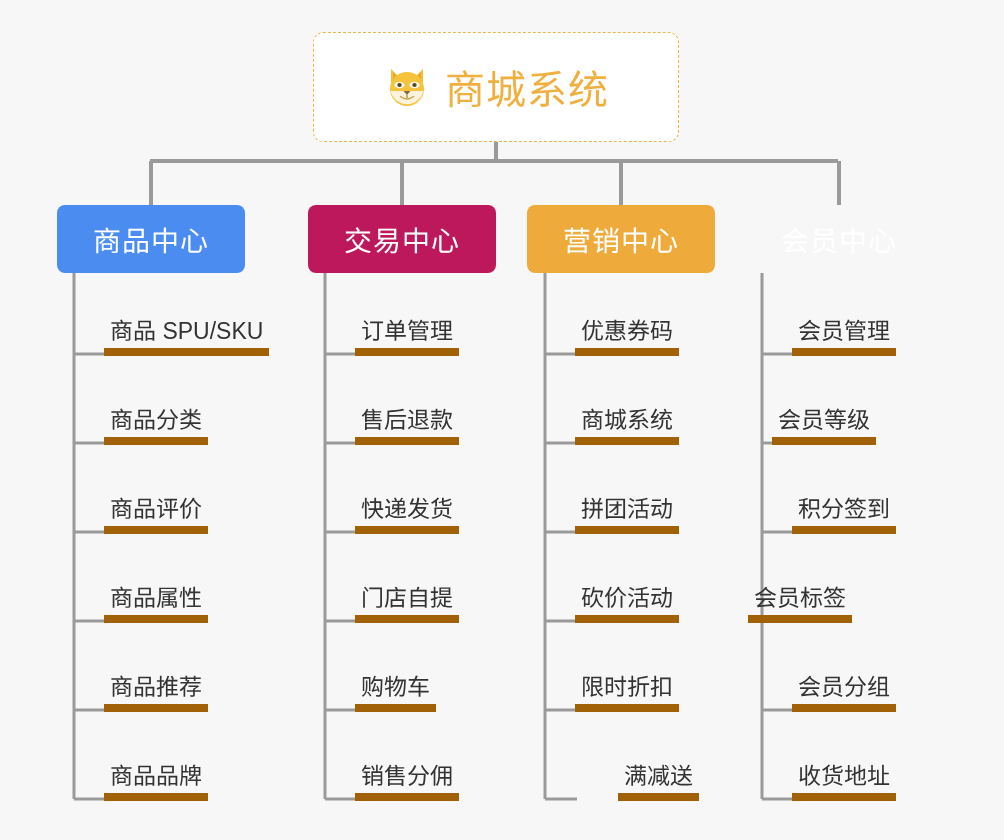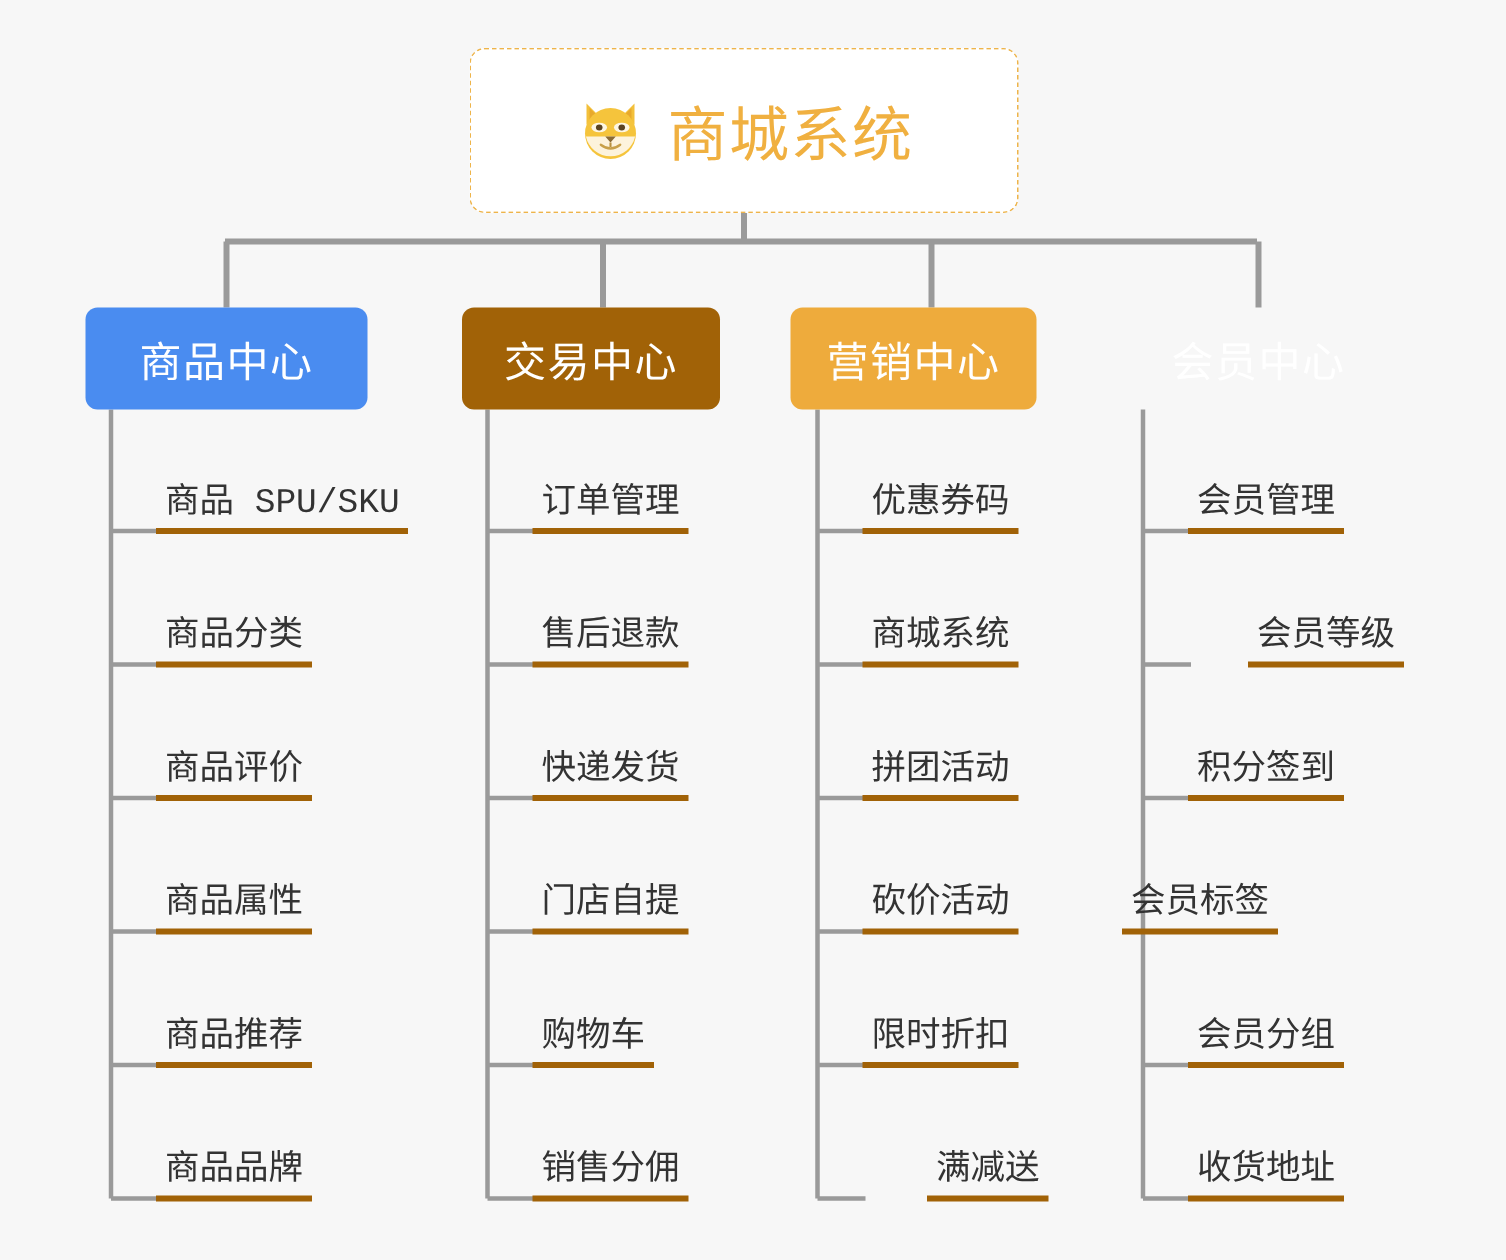--- a/index.html
+++ b/index.html
@@ -88,25 +88,24 @@
     position: absolute;
     box-sizing: border-box;
     display: flex;
     align-items: flex-end;
     height: 38px;
   }
   .leaf .leaf-label {
     font-size: 23px;
     color: #333333;
     white-space: nowrap;
-    border-bottom: 4px solid #a16207;
+    border-bottom: 8px solid #a16207;
     padding: 0 6px 4px 6px;
     line-height: 1.15;
     display: inline-block;
-    font-family: Liberation Mono, monospace;
   }
 </style>
 </head>
 <body>
 
 <div id="mindmap">
 
   <svg id="connectors" viewBox="0 0 1004 840" width="1004" height="840" aria-hidden="true">
       <line x1="496" y1="142" x2="496" y2="161" stroke="#9a9a9a" stroke-width="4"></line>
       <line x1="150" y1="161" x2="838" y2="161" stroke="#9a9a9a" stroke-width="4"></line>
@@ -181,42 +180,42 @@
       </div>
       <div class="leaf" style="left: 104px; top: 585px;">
         <span class="leaf-label">商品属性</span>
       </div>
       <div class="leaf" style="left: 104px; top: 674px;">
         <span class="leaf-label">商品推荐</span>
       </div>
       <div class="leaf" style="left: 104px; top: 763px;">
         <span class="leaf-label">商品品牌</span>
       </div>
-      <div class="cat-header" style="left: 308px; top: 205px; width: 172px; height: 68px; background: #a16207;">
+      <div class="cat-header" style="left: 308px; top: 205px; width: 188px; height: 68px; background: #be185d;">
         <span class="cat-label">交易中心</span>
       </div>
       <div class="leaf" style="left: 355px; top: 318px;">
         <span class="leaf-label">订单管理</span>
       </div>
       <div class="leaf" style="left: 355px; top: 407px;">
         <span class="leaf-label">售后退款</span>
       </div>
       <div class="leaf" style="left: 355px; top: 496px;">
         <span class="leaf-label">快递发货</span>
       </div>
       <div class="leaf" style="left: 355px; top: 585px;">
         <span class="leaf-label">门店自提</span>
       </div>
       <div class="leaf" style="left: 355px; top: 674px;">
         <span class="leaf-label">购物车</span>
       </div>
       <div class="leaf" style="left: 355px; top: 763px;">
         <span class="leaf-label">销售分佣</span>
       </div>
-      <div class="cat-header" style="left: 527px; top: 205px; width: 164px; height: 68px; background: rgb(238, 171, 60);">
+      <div class="cat-header" style="left: 527px; top: 205px; width: 188px; height: 68px; background: rgb(238, 171, 60);">
         <span class="cat-label">营销中心</span>
       </div>
       <div class="leaf" style="left: 575px; top: 318px;">
         <span class="leaf-label">优惠券码</span>
       </div>
       <div class="leaf" style="left: 575px; top: 407px;">
         <span class="leaf-label">商城系统</span>
       </div>
       <div class="leaf" style="left: 575px; top: 496px;">
         <span class="leaf-label">拼团活动</span>
@@ -229,21 +228,21 @@
       </div>
       <div class="leaf" style="left: 575px; top: 763px; margin-left: 43px;">
         <span class="leaf-label">满减送</span>
       </div>
       <div class="cat-header" style="left: 745px; top: 205px; width: 188px; height: 68px;">
         <span class="cat-label">会员中心</span>
       </div>
       <div class="leaf" style="left: 792px; top: 318px;">
         <span class="leaf-label">会员管理</span>
       </div>
-      <div class="leaf" style="left: 832px; top: 407px;">
+      <div class="leaf" style="left: 772px; top: 407px;">
         <span class="leaf-label">会员等级</span>
       </div>
       <div class="leaf" style="left: 792px; top: 496px;">
         <span class="leaf-label">积分签到</span>
       </div>
       <div class="leaf" style="left: 748px; top: 585px;">
         <span class="leaf-label">会员标签</span>
       </div>
       <div class="leaf" style="left: 792px; top: 674px;">
         <span class="leaf-label">会员分组</span>

